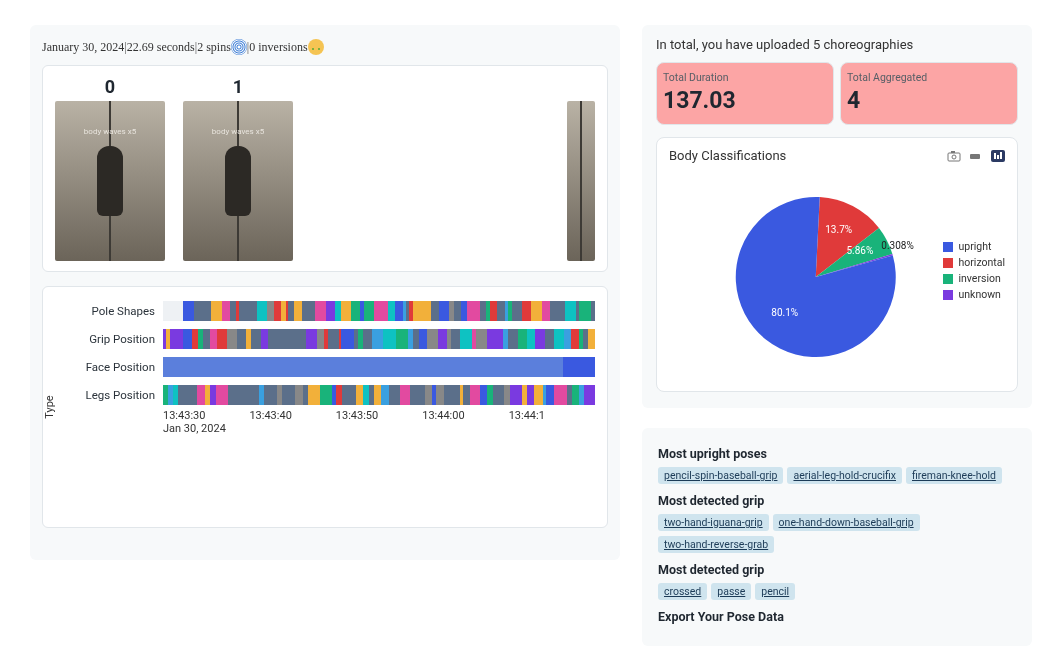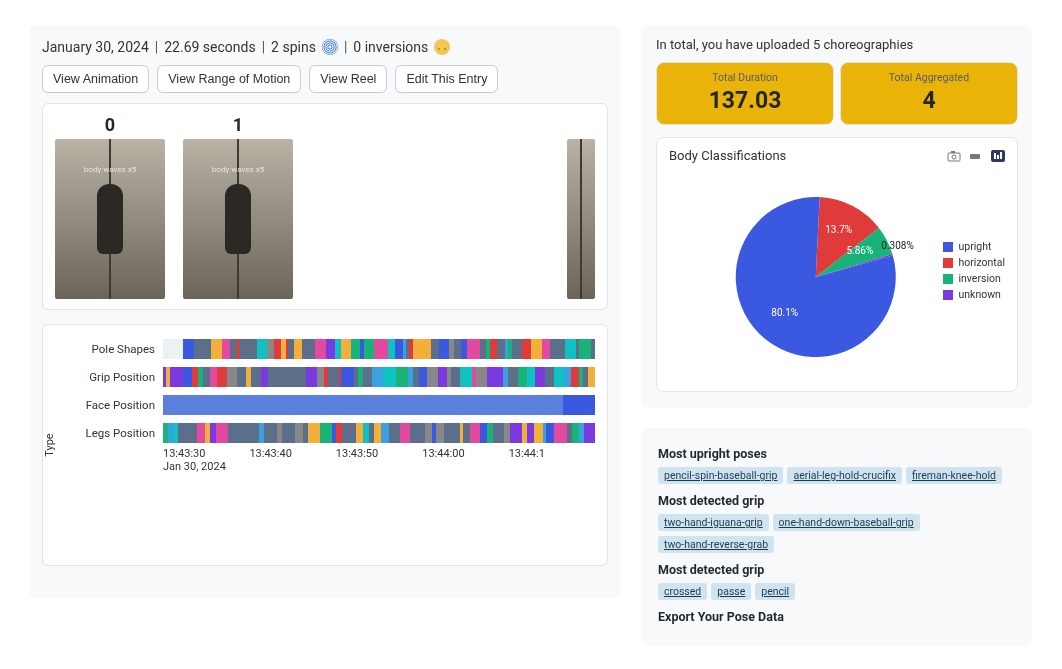--- a/index.html
+++ b/index.html
@@ -2,21 +2,21 @@
 <html><head>
 <meta charset="utf-8">
 <style>
   * { box-sizing: border-box; margin: 0; padding: 0; }
   body { font-family: -apple-system, BlinkMacSystemFont, "Segoe UI", Roboto, Helvetica, Arial, sans-serif; background: #fff; color: #1f2730; font-size: 13px; }
   .wrap { width: 1062px; margin: 0 auto; padding: 25px 30px 40px; }
   h1.page-title { font-size: 26px; font-weight: 800; text-align: center; margin-bottom: 22px; letter-spacing: .2px; }
   .cols { display: flex; gap: 22px; align-items: flex-start; }
   .left { flex: 1 1 0; background: #f7f9fa; border-radius: 6px; padding: 12px 12px 18px; }
   .right { width: 390px; display: flex; flex-direction: column; gap: 20px; }
-  .meta { font-size: 14px; color: #333; display: flex; align-items: center; gap: 6px; flex-wrap: wrap; padding: 2px 0 10px; }
+  .meta { font-size: 12px; color: #333; display: flex; align-items: center; flex-wrap: wrap; padding: 2px 0 10px; font-family: Liberation Serif, serif; }
   .meta .sep { color: #555; }
   .spiral { display:inline-block; width:16px; height:16px; border-radius:50%; background: radial-gradient(circle at 50% 50%, #fff 1px, #3a7bd5 2px, #fff 3px, #3a7bd5 4px, #fff 5px, #3a7bd5 6px, #fff 7px, #3a7bd5 8px);}
   .upside { display:inline-block; width:16px; height:16px; border-radius:50%; background:#f5c453; position:relative;}
   .upside::before{content:"";position:absolute;left:4px;top:9px;width:2px;height:2px;border-radius:50%;background:#5a3;}
   .upside::after{content:"";position:absolute;right:4px;top:9px;width:2px;height:2px;border-radius:50%;background:#5a3;}
   .btnrow { display:flex; gap:8px; flex-wrap:wrap; margin-bottom: 10px;}
   .btn { background:#fff; border:1px solid #c6ccd2; border-radius:6px; padding:6px 10px; font-size:12.5px; color:#2b333b; cursor:pointer; }
   .panel { background:#fff; border:1px solid #e1e6ea; border-radius:6px; padding:10px 12px; margin-bottom:14px; }
   .thumbrow { display:flex; gap:18px; overflow:hidden; }
   .thumbcol { display:flex; flex-direction:column; align-items:center; gap:4px; }
@@ -34,21 +34,21 @@
   .bars { flex:1; height:20px; display:flex; }
   .seg { height:100%; }
   .xaxis { display:flex; margin-left:108px; gap:0; font-size:11px; color:#333; }
   .xaxis span { flex:1; }
   .xaxis-sub { margin-left:108px; font-size:11px; color:#333; }
 
   
   .aggbox { background:#f7f9fa; border-radius:6px; padding:12px 14px 16px; }
   .intro { font-size:13px; color:#333; margin-bottom:10px; }
   .stats { display:flex; gap:6px; margin-bottom:12px; }
-  .stat { flex:1; background:#eab308; border:1px solid #e1e6ea; border-radius:8px; padding:8px 6px 10px; text-align:center; }
+  .stat { flex:1; background:#fca5a5; border:1px solid #e1e6ea; border-radius:8px; padding:8px 6px 10px; text-align:left; }
   .stat .slab { font-size:10.5px; color:#565e66; margin-bottom:3px; }
   .stat .sval { font-size:23px; font-weight:700; }
   .piecard { background:#fff; border:1px solid #e1e6ea; border-radius:8px; padding:10px 12px 14px; }
   .piecard .pch { display:flex; justify-content:space-between; align-items:center; margin-bottom:4px;}
   .piecard .pt { font-size:13px; color:#333; }
   .tbicons { display:flex; gap:8px; color:#555; }
   .tbicons .ic { width:14px; height:12px; cursor:pointer; display:inline-flex; align-items:center; justify-content:center; }
   .piewrap { display:flex; align-items:center; }
   .legend { font-size:10.5px; color:#333; }
   .legend .lg { display:flex; align-items:center; gap:6px; margin-bottom:3px; }
@@ -74,26 +74,20 @@
         <span class="sep">|</span>
         <span>22.69 seconds</span>
         <span class="sep">|</span>
         <span>2 spins</span>
         <span class="spiral"></span>
         <span class="sep">|</span>
         <span>0 inversions</span>
         <span class="upside"></span>
       </div>
 
-      <div class="btnrow">
-        <button class="btn">View Animation</button>
-        <button class="btn">View Range of Motion</button>
-        <button class="btn">View Reel</button>
-        <button class="btn">Edit This Entry</button>
-      </div>
 
       <div class="panel">
         <div class="thumbrow">
           <div class="thumbcol">
             <div class="tlabel">0</div>
             <div class="thumb">
               <div class="pole"></div>
                 <div class="fig"></div>
               <div class="cap">body waves x5</div>
             </div>

